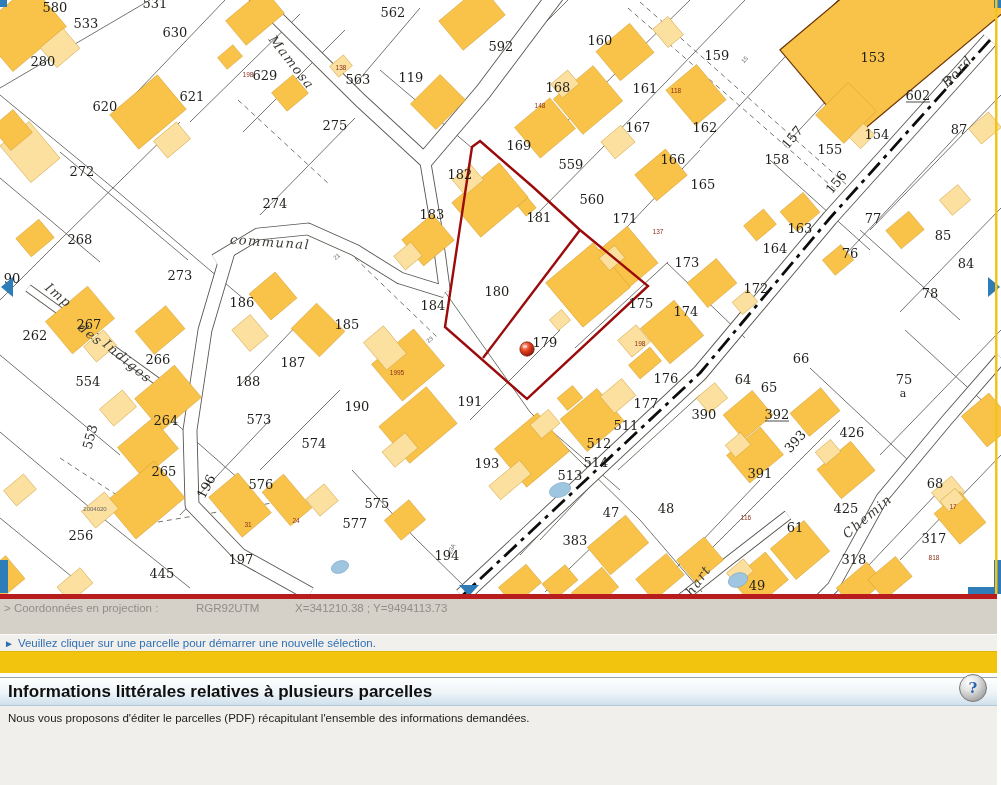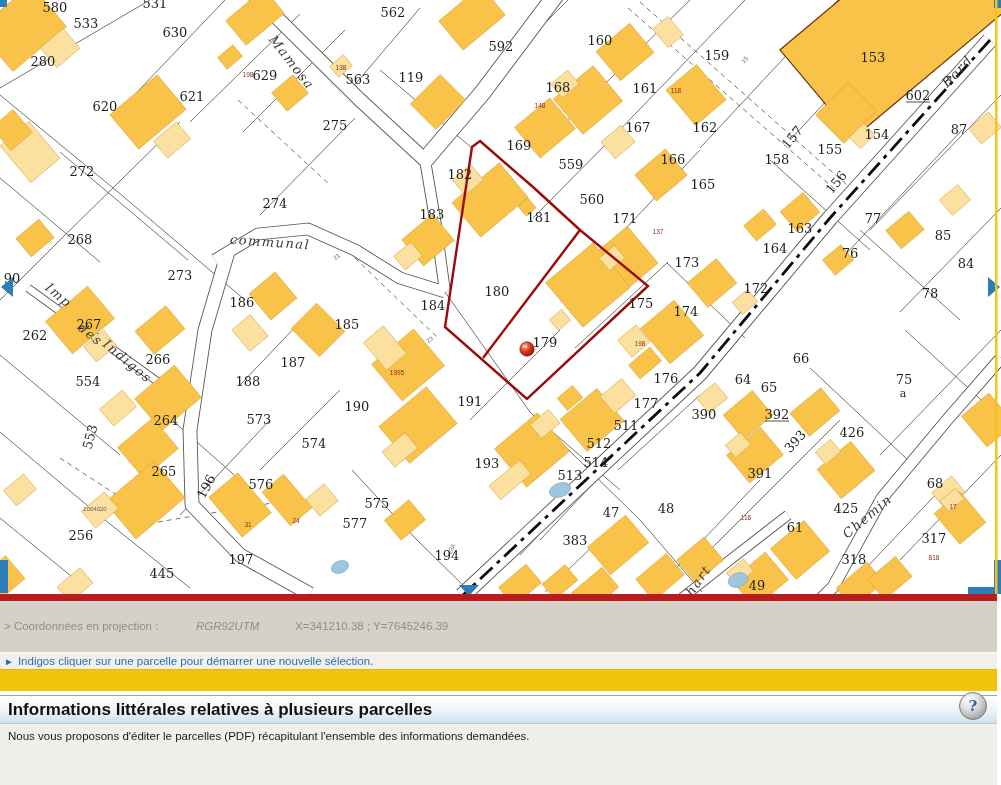--- a/index.html
+++ b/index.html
@@ -1,24 +1,24 @@
 <!DOCTYPE html>
 <html><head>
 <meta charset="utf-8">
 <style>
   html,body{margin:0;padding:0;background:#fff;}
   .screen{position:relative;width:1001px;height:785px;background:#fff;overflow:hidden;
           font-family:"Liberation Sans",sans-serif;}
   #mapwrap{position:absolute;left:0;top:0;width:1001px;height:594px;}
   svg{display:block;}
   .bars{position:absolute;left:0;top:594px;width:997px;}
-  .coords-bar{height:33px;background:#d5d1c8;border-top:7px solid #b91c1c;padding-top:18px;}
+  .coords-bar{height:33px;background:#d5d1c8;border-top:5px solid #b91c1c;padding-top:2px;}
   .coords-row{display:flex;line-height:15px;font-size:11.5px;color:#8f8e89;white-space:nowrap;}
   .coords-row .c-label{width:192px;padding-left:4px;}
-  .coords-row .c-system{width:99px;font-style:italic;}
+  .coords-row .c-system{width:99px;}
   .msg-bar{height:16px;background:#f1f0ed;border-top:1px solid #fbfbfa;
            font-size:11.5px;line-height:16px;color:#2f6fb4;padding-left:4px;white-space:nowrap;}
   .msg-bar .tri{font-size:10px;margin-right:4px;}
   .yellow-bar{height:21px;background:#f2c40e;border-top:1px solid #e3b70a;}
   .gap{height:4px;background:#fdfdfc;}
   .panel-header{position:relative;height:27px;border-top:1px solid #98a4ac;border-bottom:1px solid #b6c9d6;
                 background:linear-gradient(#ffffff,#eef4f8 55%,#cfe0ed);}
   .panel-header .title{font-size:17px;font-weight:bold;color:#101010;line-height:27px;padding-left:8px;}
   .help-ball{position:absolute;right:10px;top:-4px;width:26px;height:26px;border-radius:50%;
              background:radial-gradient(circle at 35% 28%,#ffffff 0%,#e3e3e3 35%,#9a9a9a 85%,#7d7d7d 100%);
@@ -375,26 +375,26 @@
         </g>
         <rect x="995" y="0" width="2.5" height="594" fill="#f3c318"></rect>
       </svg>
   </div>
 
   <div class="bars">
     <div class="coords-bar">
       <div class="coords-row">
         <span class="c-label">&gt; Coordonnées en projection :</span>
         <span class="c-system">RGR92UTM</span>
-        <span class="c-value">X=341210.38 ; Y=7645246.39</span>
+        <span class="c-value">X=341210.38 ; Y=9494113.73</span>
       </div>
     </div>
 
     <div class="msg-bar">
-      <span class="tri">►</span><span>Indigos cliquer sur une parcelle pour démarrer une nouvelle sélection.</span>
+      <span class="tri">►</span><span>Veuillez cliquer sur une parcelle pour démarrer une nouvelle sélection.</span>
     </div>
 
     <div class="yellow-bar"></div>
     <div class="gap"></div>
 
     <div class="panel-header">
       <div class="title">Informations littérales relatives à plusieurs parcelles</div>
       <div class="help-ball">?</div>
     </div>
 

